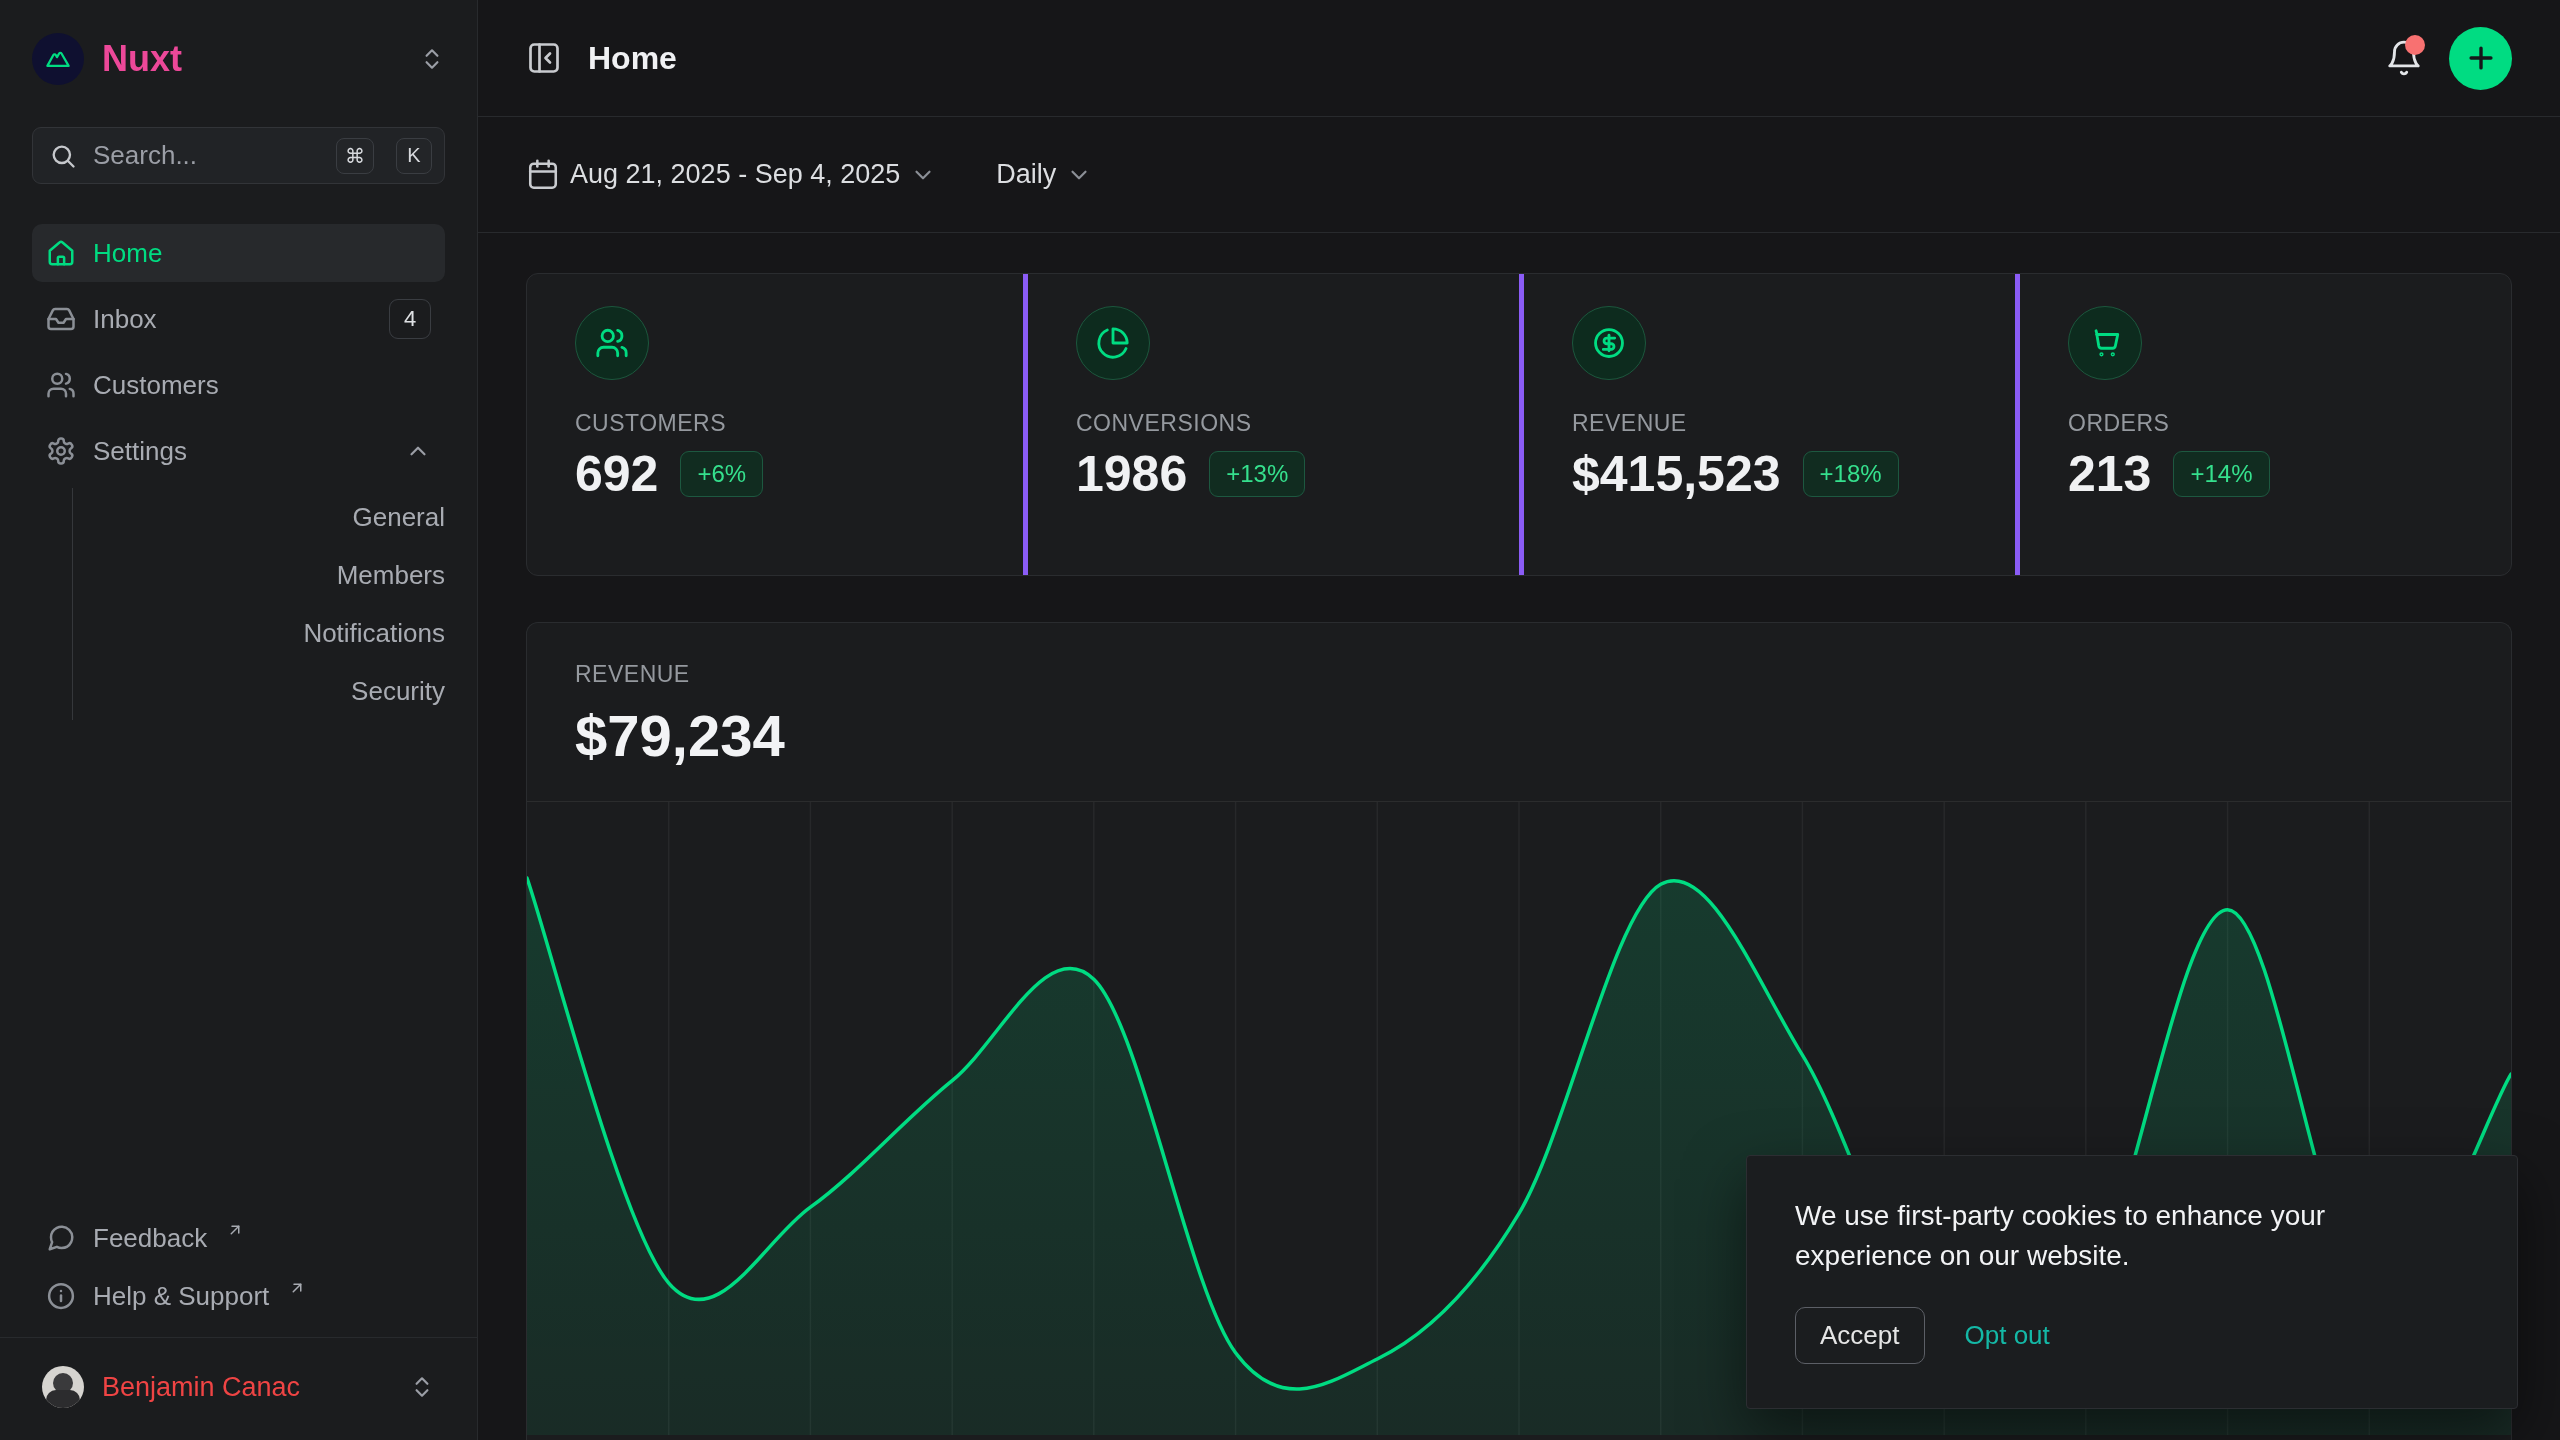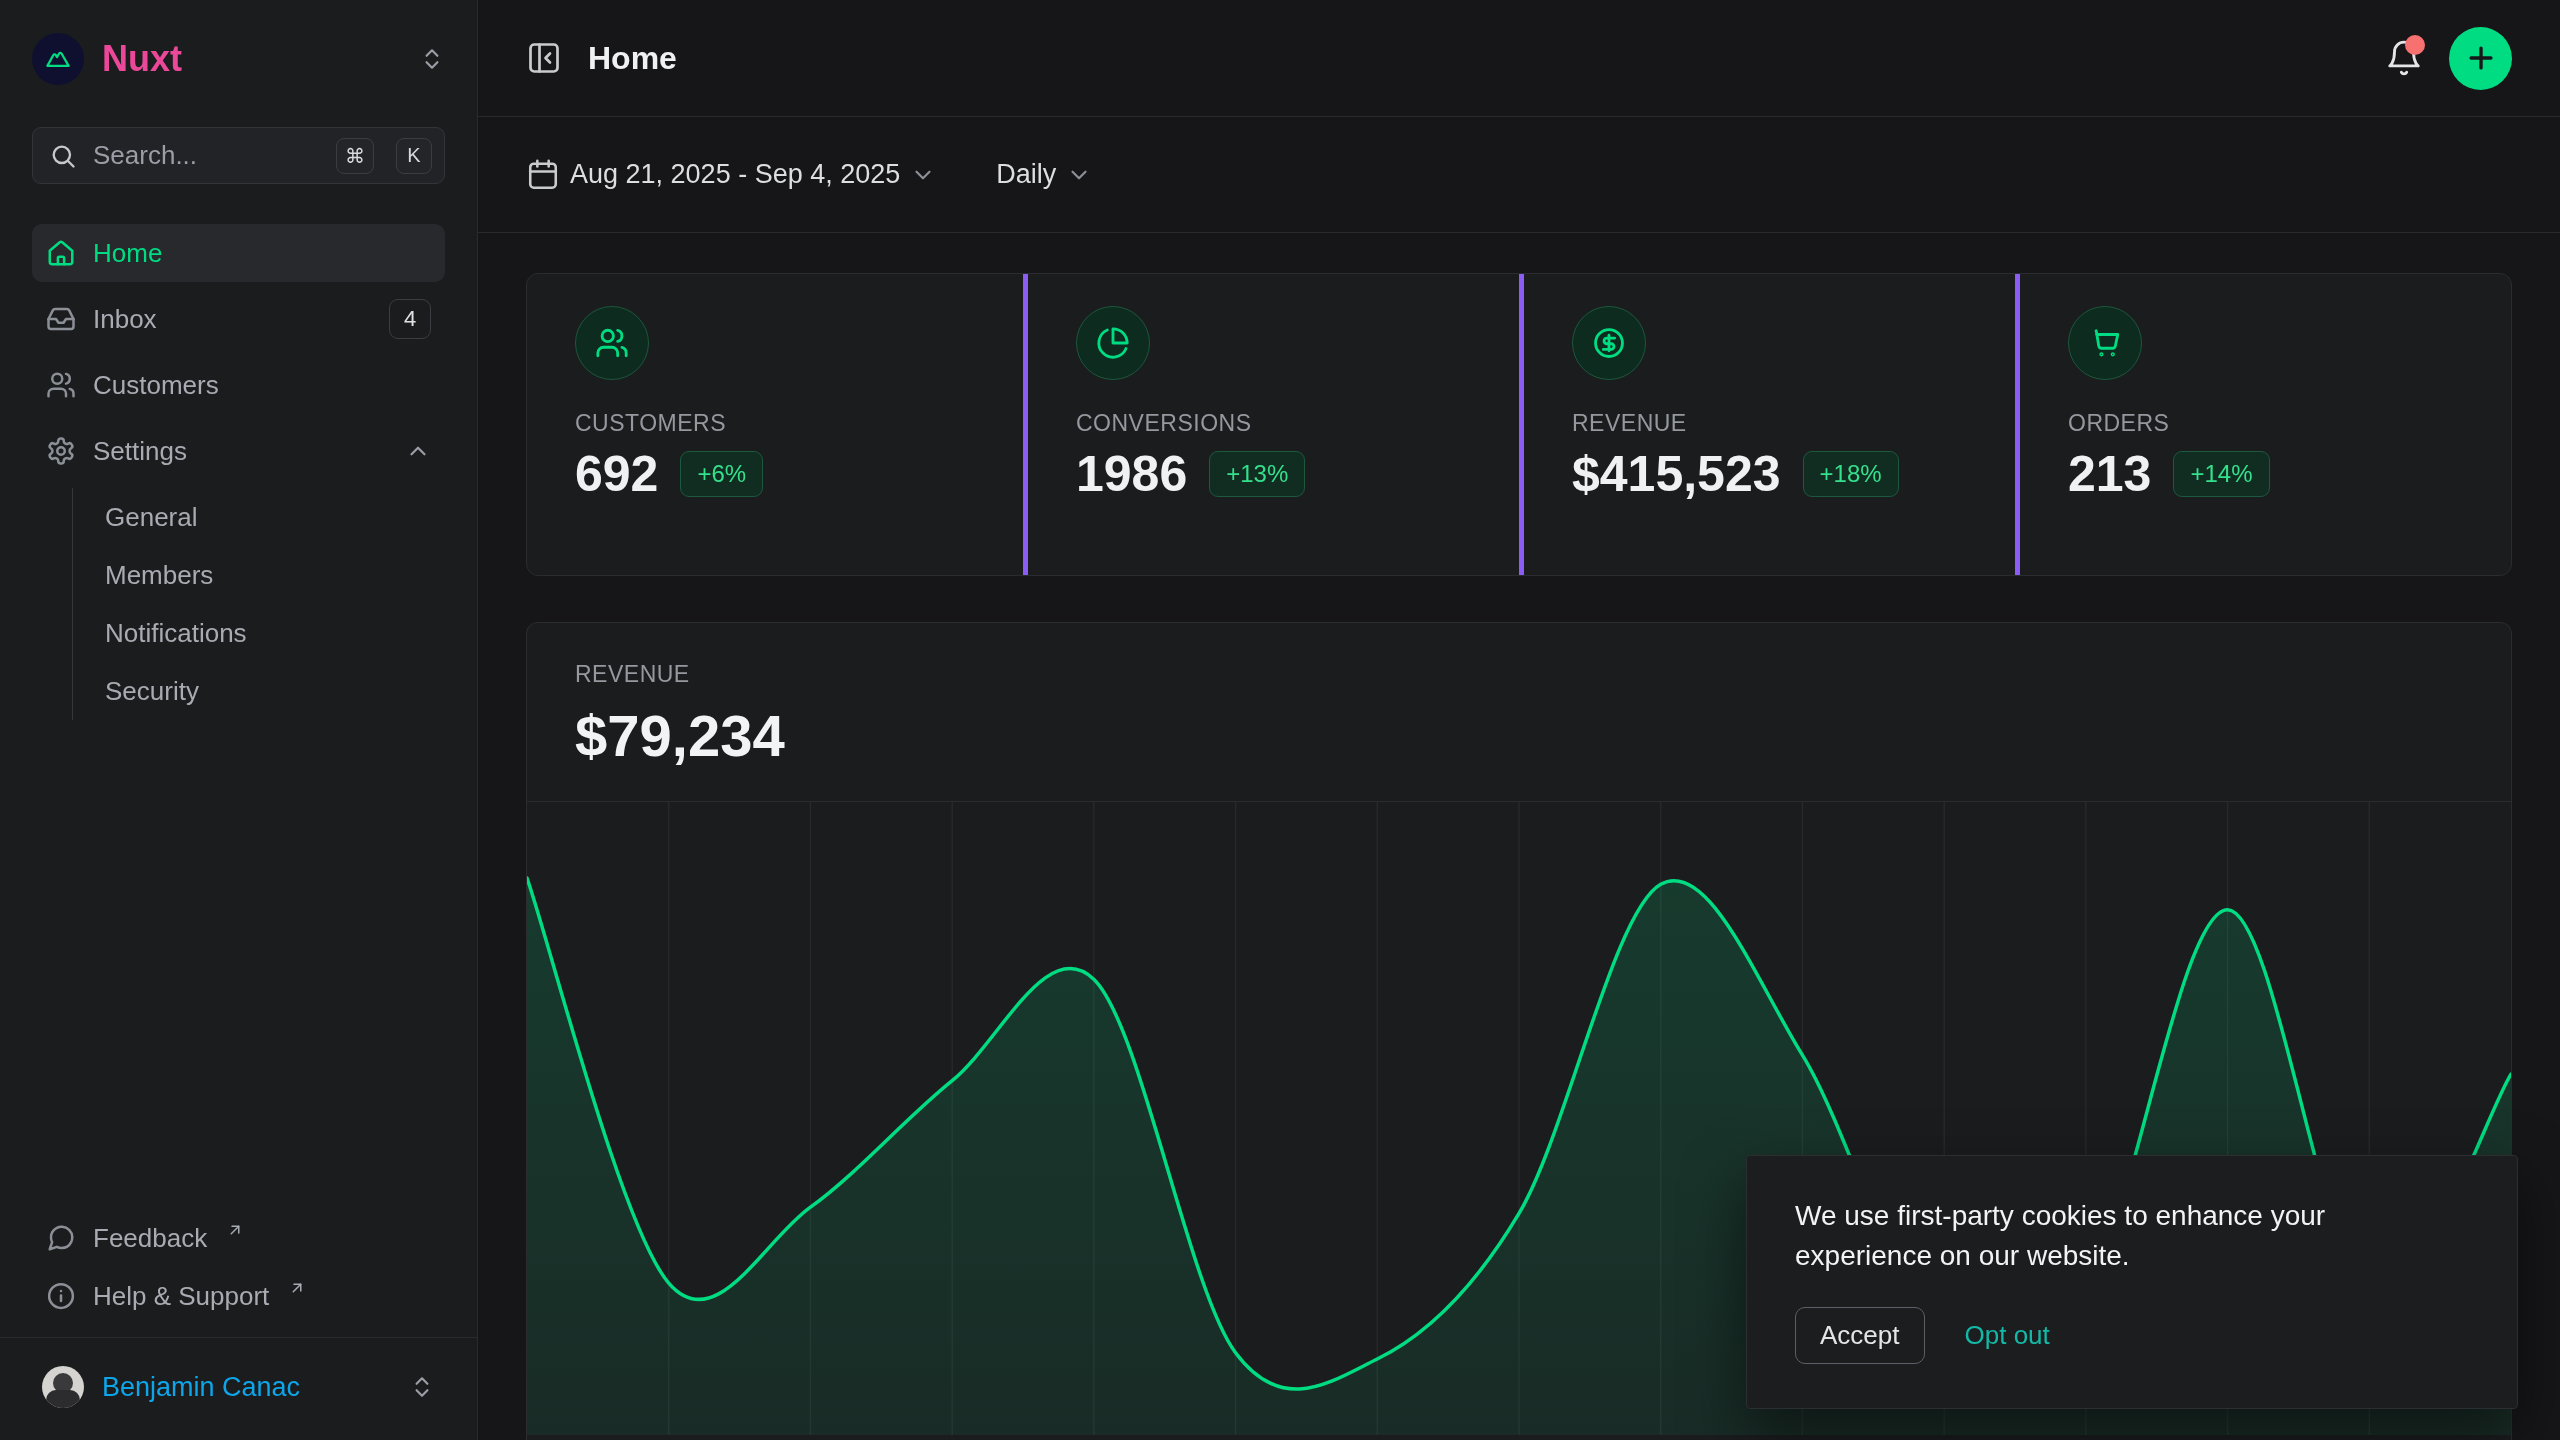--- a/index.html
+++ b/index.html
@@ -46,32 +46,32 @@
   .nav-item .nav-ico { width:30px; height:30px; color:#8b8f96; }
   .nav-item.active { background:#27292c; color:#00dc82; }
   .nav-item.active .nav-ico { color:#00dc82; }
   .nav-badge {
     margin-left:auto; min-width:42px; height:40px; padding:0 10px;
     border:1px solid #3a3d42; border-radius:9px;
     display:flex; align-items:center; justify-content:center;
     font-size:22px; color:#dfe1e4;
   }
   .nav-chevron { margin-left:auto; color:#9b9ea6; }
-  .sub-nav { margin-left:40px; border-left:1px solid #35373b; padding-left:32px; display:flex; flex-direction:column; }
+  .sub-nav { margin-left:40px; border-left:1px solid #35373b; padding-left:32px; display:flex; flex-direction:column;align-items:flex-end; }
   .sub-item { height:58px; display:flex; align-items:center; font-size:26px; color:#a8abb2; cursor:pointer; }
 
   .sidebar-footer { margin-top:auto; }
   .foot-link { height:58px; display:flex; align-items:center; gap:17px; padding:0 14px; font-size:26px; color:#a8abb2; cursor:pointer; }
   .ext-arrow { align-self:flex-start; margin:12px 0 0 2px; color:#a8abb2; }
   .foot-divider { border-top:1px solid #282a2d; margin:12px -32px 14px -32px; }
   .user-row { height:70px; display:flex; align-items:center; gap:18px; padding:0 10px; cursor:pointer; }
   .avatar { width:42px; height:42px; border-radius:50%; background:#d6d4d0; overflow:hidden; position:relative; }
   .avatar::before { content:""; position:absolute; left:11px; top:7px; width:20px; height:20px; border-radius:50%; background:#3a3a3c; }
   .avatar::after  { content:""; position:absolute; left:4px; top:24px; width:34px; height:22px; border-radius:10px 10px 0 0; background:#2c2c2e; }
-  .user-name { font-size:27px; color:#0ea5e9; flex:1; }
+  .user-name { font-size:27px; color:#ef4444; flex:1; }
 
   
   .main { position:absolute; left:478px; top:0; right:0; bottom:0; }
   .topbar {
     height:117px; border-bottom:1px solid #282a2d;
     display:flex; align-items:center; padding:0 48px; gap:26px;
   }
   .page-title { font-size:32px; font-weight:700; color:#f0f1f3; }
   .topbar-spacer { flex:1; }
   .bell-wrap { position:relative; width:38px; height:38px; color:#e3e5e8; cursor:pointer; }

